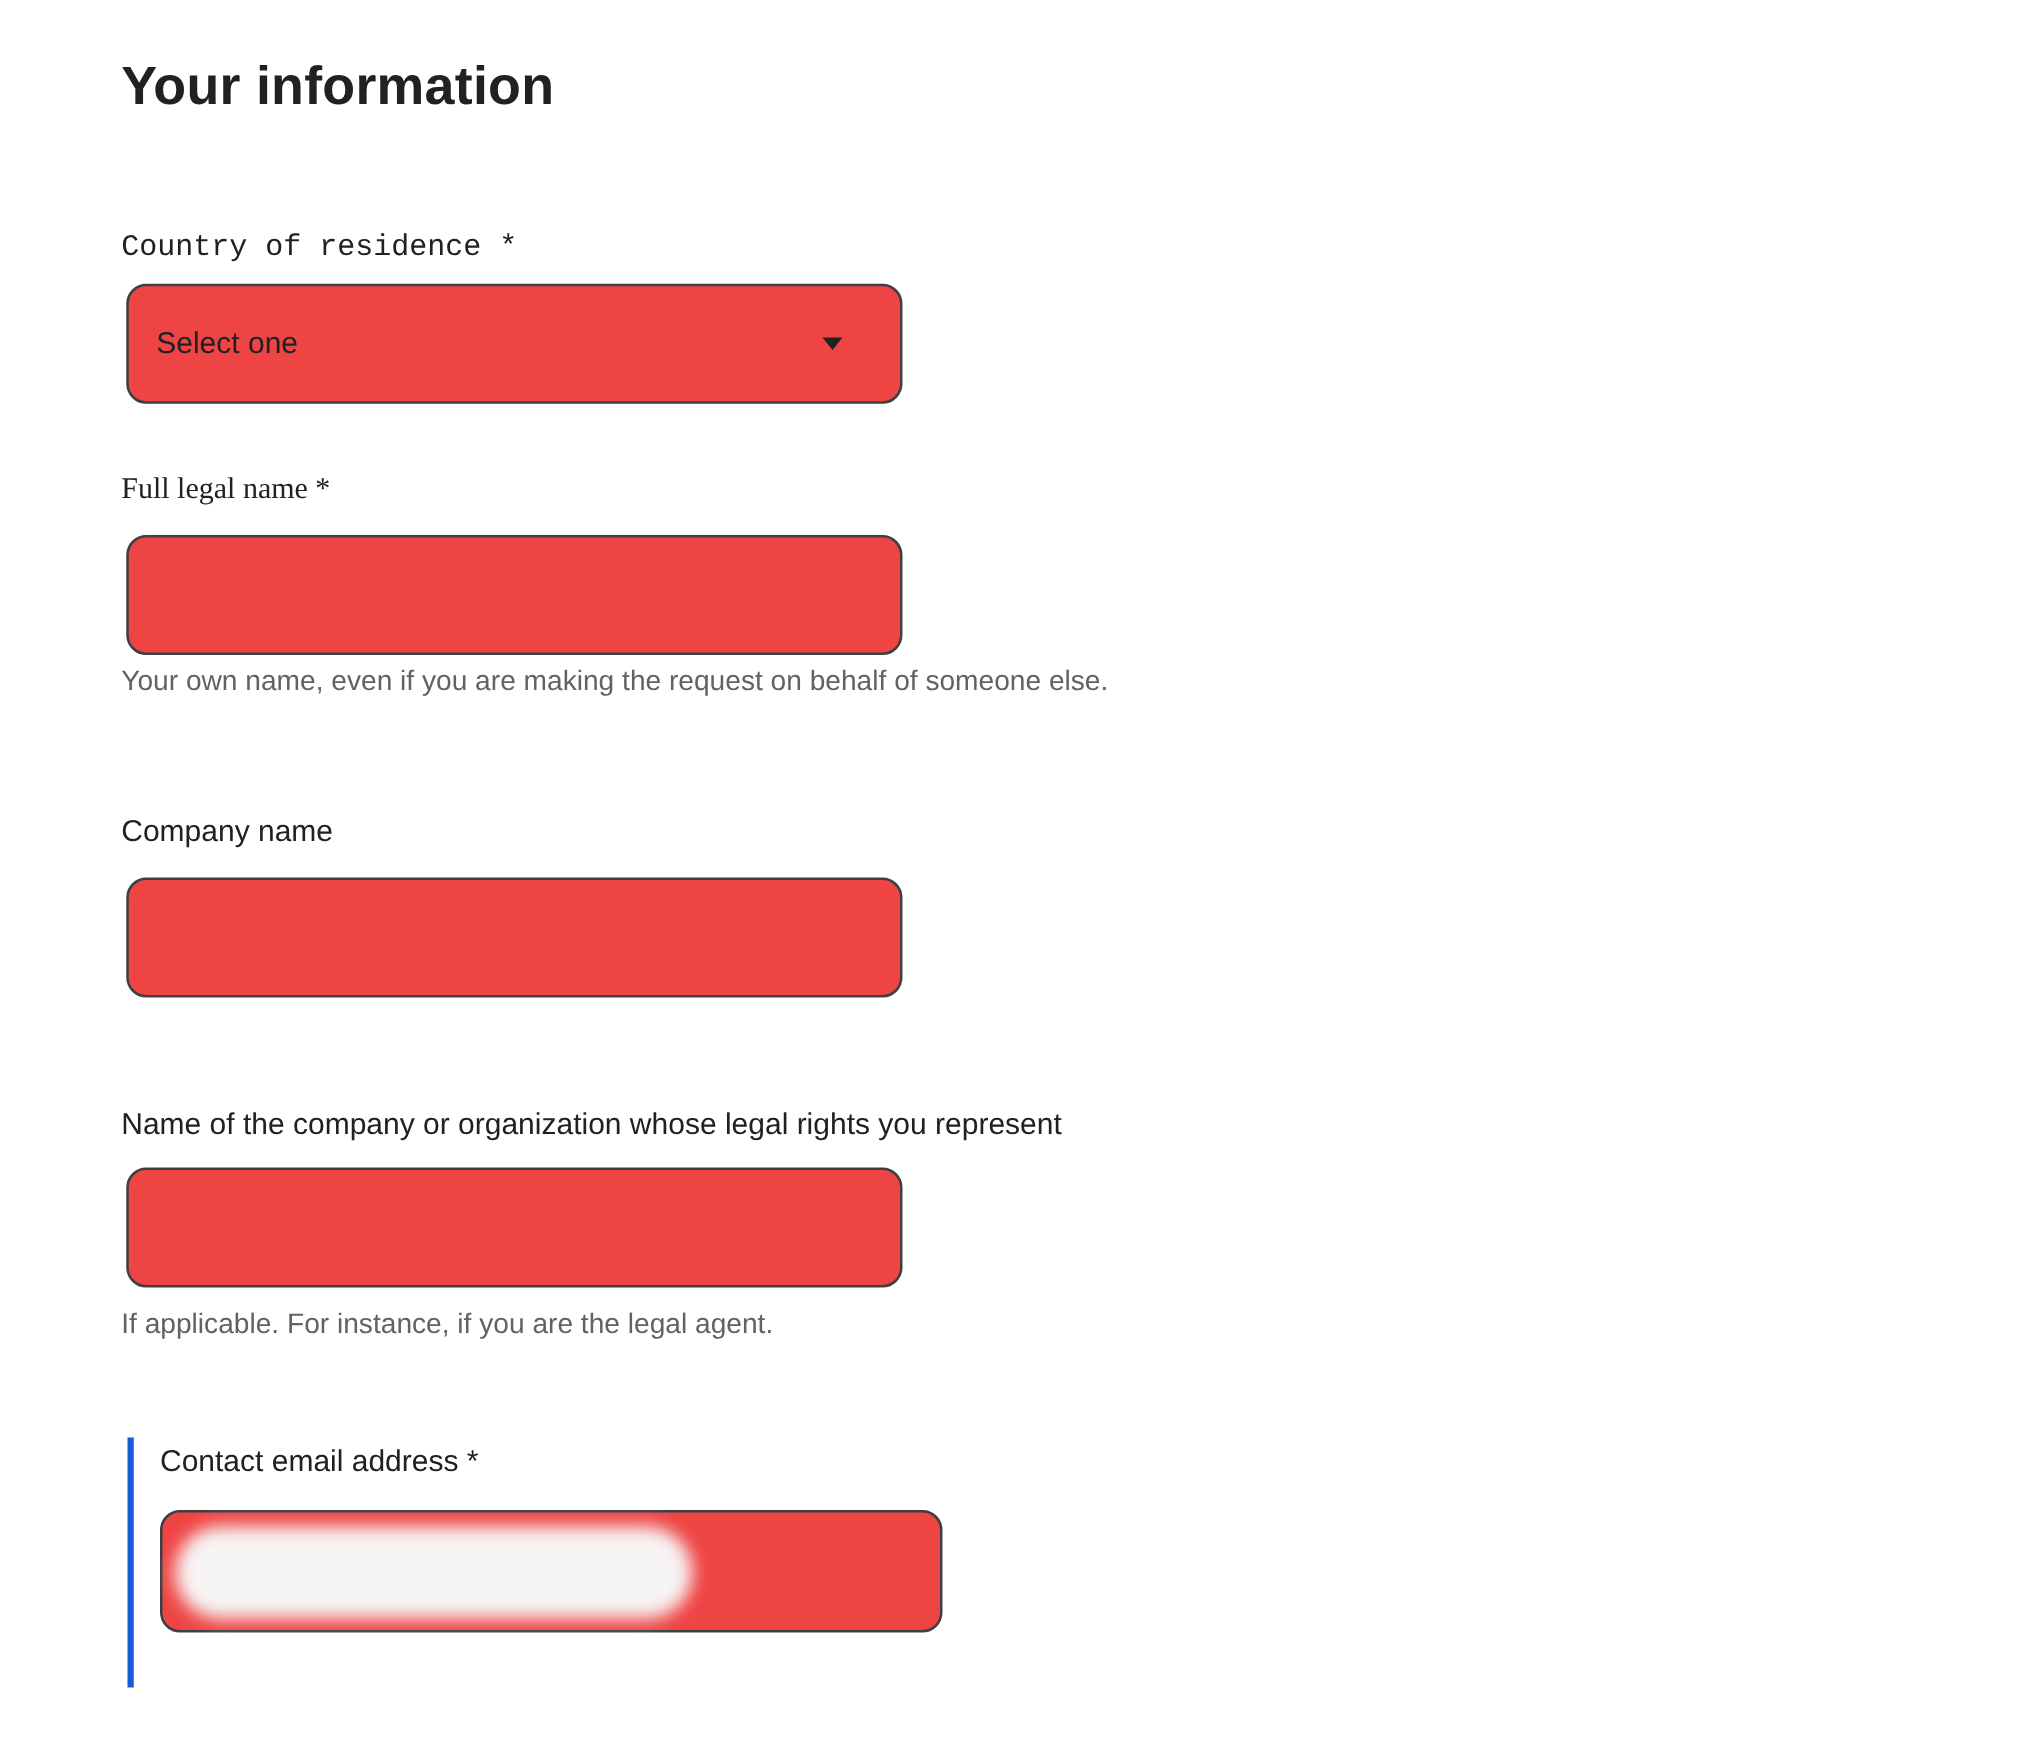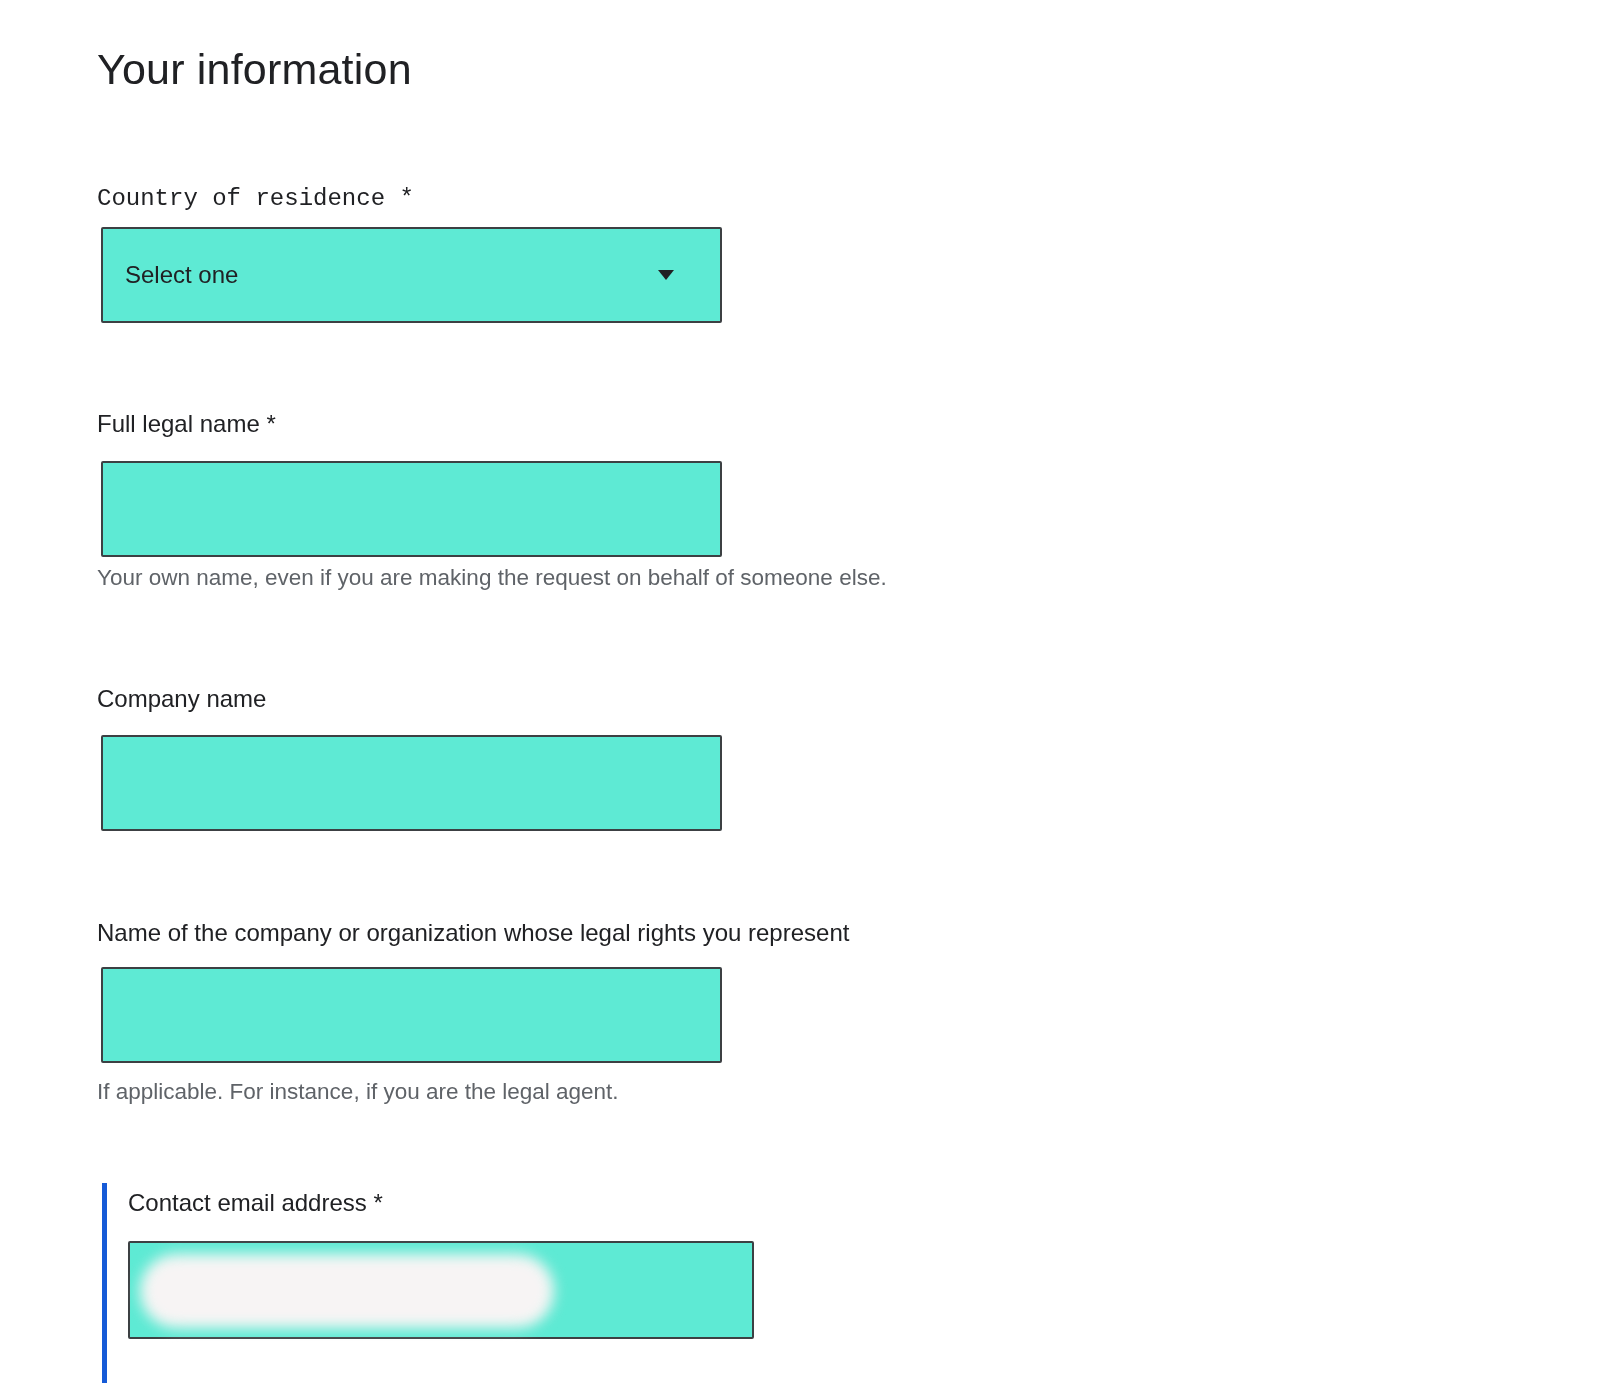--- a/index.html
+++ b/index.html
@@ -15,42 +15,42 @@
     overflow: hidden;
     color: #202124;
   }
   .page {
     padding: 0 0 0 97px;
   }
   .page-title {
     margin: 45px 0 0 0;
     font-size: 43px;
     line-height: 48px;
-    font-weight: 400;
+    font-weight: 700;
     letter-spacing: 0.2px;
     color: #202124;
   }
   .field-label {
     font-size: 24px;
     line-height: 28px;
     font-weight: 400;
     color: #202124;
   }
   .help-text {
     font-size: 22.5px;
     line-height: 26px;
     color: #5f6368;
   }
   .textbox, .selectbox {
     width: 621px;
     height: 96px;
     margin-left: 4px;
     border: 2px solid #3c4043;
-    border-radius: 2px;
-    background: #5eead4;
+    border-radius: 16px;
+    background: #ef4444;
     display: flex;
     align-items: center;
     padding: 0 22px;
     font-size: 24px;
     color: #202124;
   }
   input.textbox {
     outline: none;
     display: block;
     padding: 0 22px;
@@ -63,21 +63,21 @@
   .caret-down {
     width: 0;
     height: 0;
     border-left: 8px solid transparent;
     border-right: 8px solid transparent;
     border-top: 10px solid #202124;
   }
   
   .group-country .field-label   { margin-top: 92px; font-family: Liberation Mono, monospace; }
   .group-country .selectbox     { margin-top: 14px; }
-  .group-fullname .field-label  { margin-top: 87px; }
+  .group-fullname .field-label  { margin-top: 54px; font-family: Liberation Serif, serif; }
   .group-fullname .textbox      { margin-top: 23px; }
   .group-fullname .help-text    { margin-top: 8px; }
   .group-company .field-label   { margin-top: 94px; }
   .group-company .textbox       { margin-top: 22px; }
   .group-company .help-text     { margin-top: 20px; }
   .group-org .field-label       { margin-top: 88px; }
   .group-org .textbox           { margin-top: 20px; }
   .group-org .help-text         { margin-top: 16px; }
   
   .active-section {

